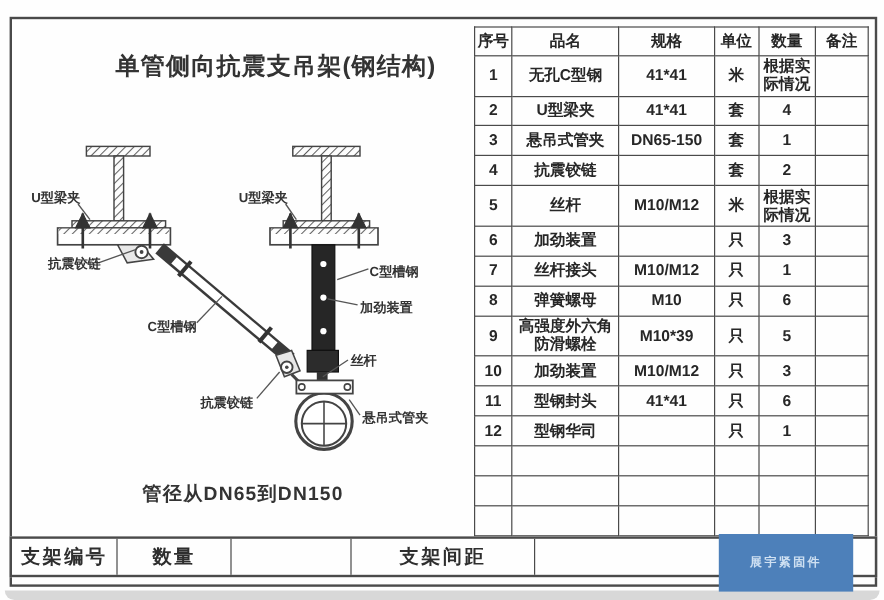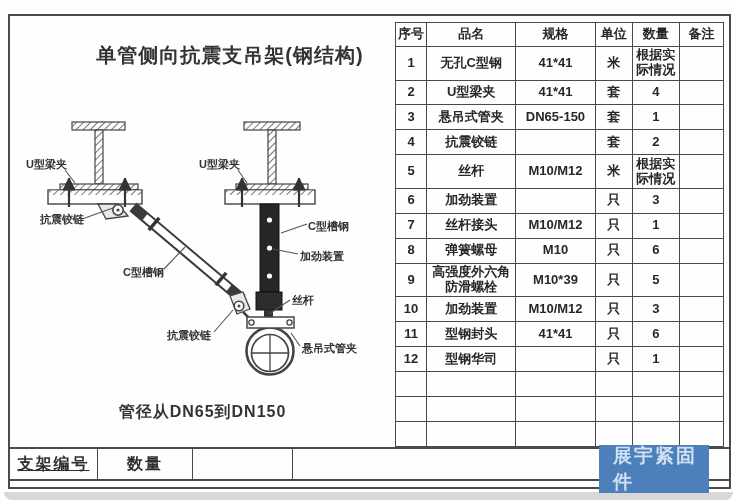--- a/index.html
+++ b/index.html
@@ -26,30 +26,30 @@
   table.materials .hdr th{font-size:13px;font-weight:700;height:23px;}
   table.materials td{height:22px;font-weight:600;}
   table.materials tr.empty td{height:22px;}
 
   
   .footer{position:absolute;left:-2px;top:431px;width:719px;height:30px;display:flex;
       border:2px solid #4a4a4a;background:#fefefe;}
   .footer .cell{border-right:1.5px solid #4a4a4a;display:flex;align-items:center;justify-content:center;
       font-size:16px;font-weight:700;letter-spacing:2px;color:#2e2e2e;box-sizing:border-box;}
   .footer .cell:last-child{border-right:none;}
-  .fc1{width:88px;text-decoration:underline;}
+  .fc1{width:88px;}
   .fc2{width:139px;justify-content:flex-start !important;padding-left:8px;font-size:18px;letter-spacing:1px;}
   .fc3{width:95px;}
   .fc4{width:100px;}
   .fc5{width:153px;font-size:17px;}
   .fc6{flex:1;}
 
-  .watermark{position:absolute;left:589px;top:429px;width:96px;height:48px;
+  .watermark{position:absolute;left:589px;top:429px;width:112px;height:48px;
       display:flex;align-items:center;justify-content:center;
-      font-size:19px;font-weight:700;letter-spacing:2px;z-index:5;padding-left:14px;}
+      font-size:10px;font-weight:700;letter-spacing:2px;z-index:5;}
 
   svg text{font-family:"Liberation Sans","DejaVu Sans",sans-serif;font-size:11px;fill:#333;font-weight:600;}
 </style>
 </head>
 <body>
 
 <div class="page">
   <div class="sheet">
 
     <div class="left-pane">
@@ -304,20 +304,21 @@
             <td></td>
             <td></td>
           </tr>
         </tbody>
     </table>
 
     <div class="footer">
       <div class="cell fc1">支架编号</div>
       <div class="cell fc3">数量</div>
       <div class="cell fc4"></div>
+      <div class="cell fc5">支架间距</div>
       <div class="cell fc6"></div>
     </div>
 
     <div class="watermark" style="background: rgb(77, 128, 186); color: rgb(207, 224, 242);">展宇紧固件</div>
   </div>
 
   <div class="scan-edge"></div>
 </div>
 
 </body></html>

